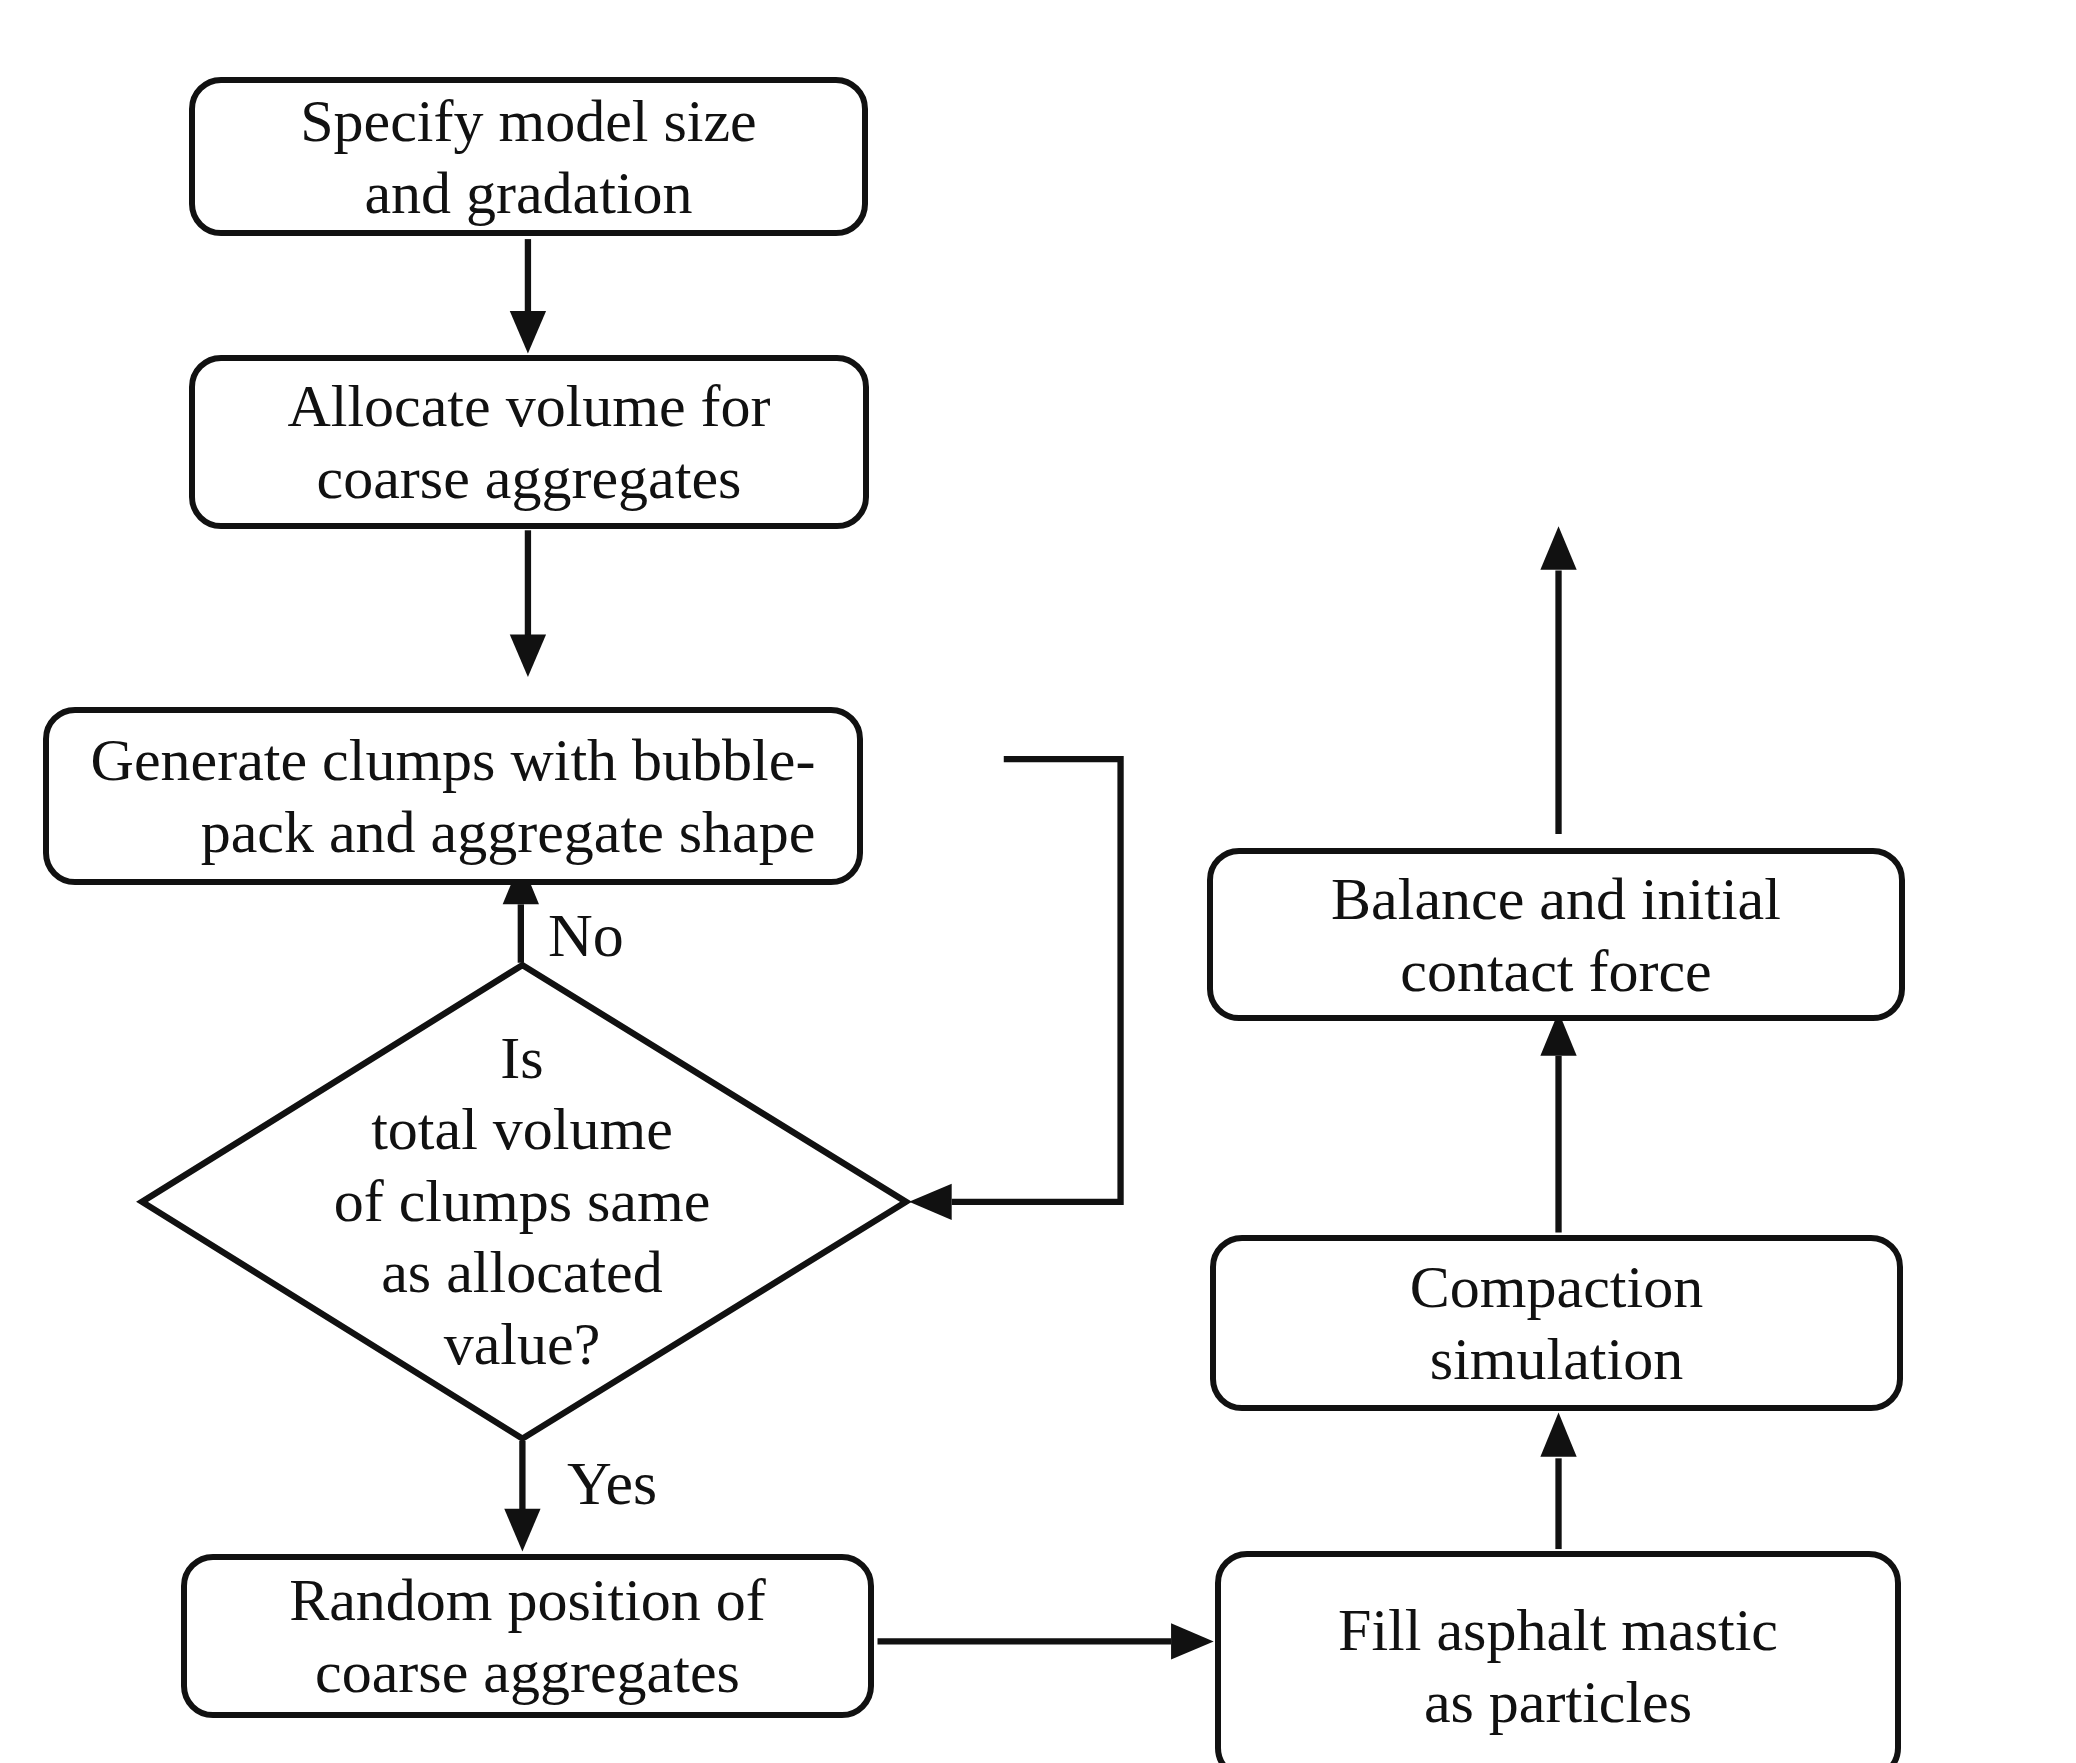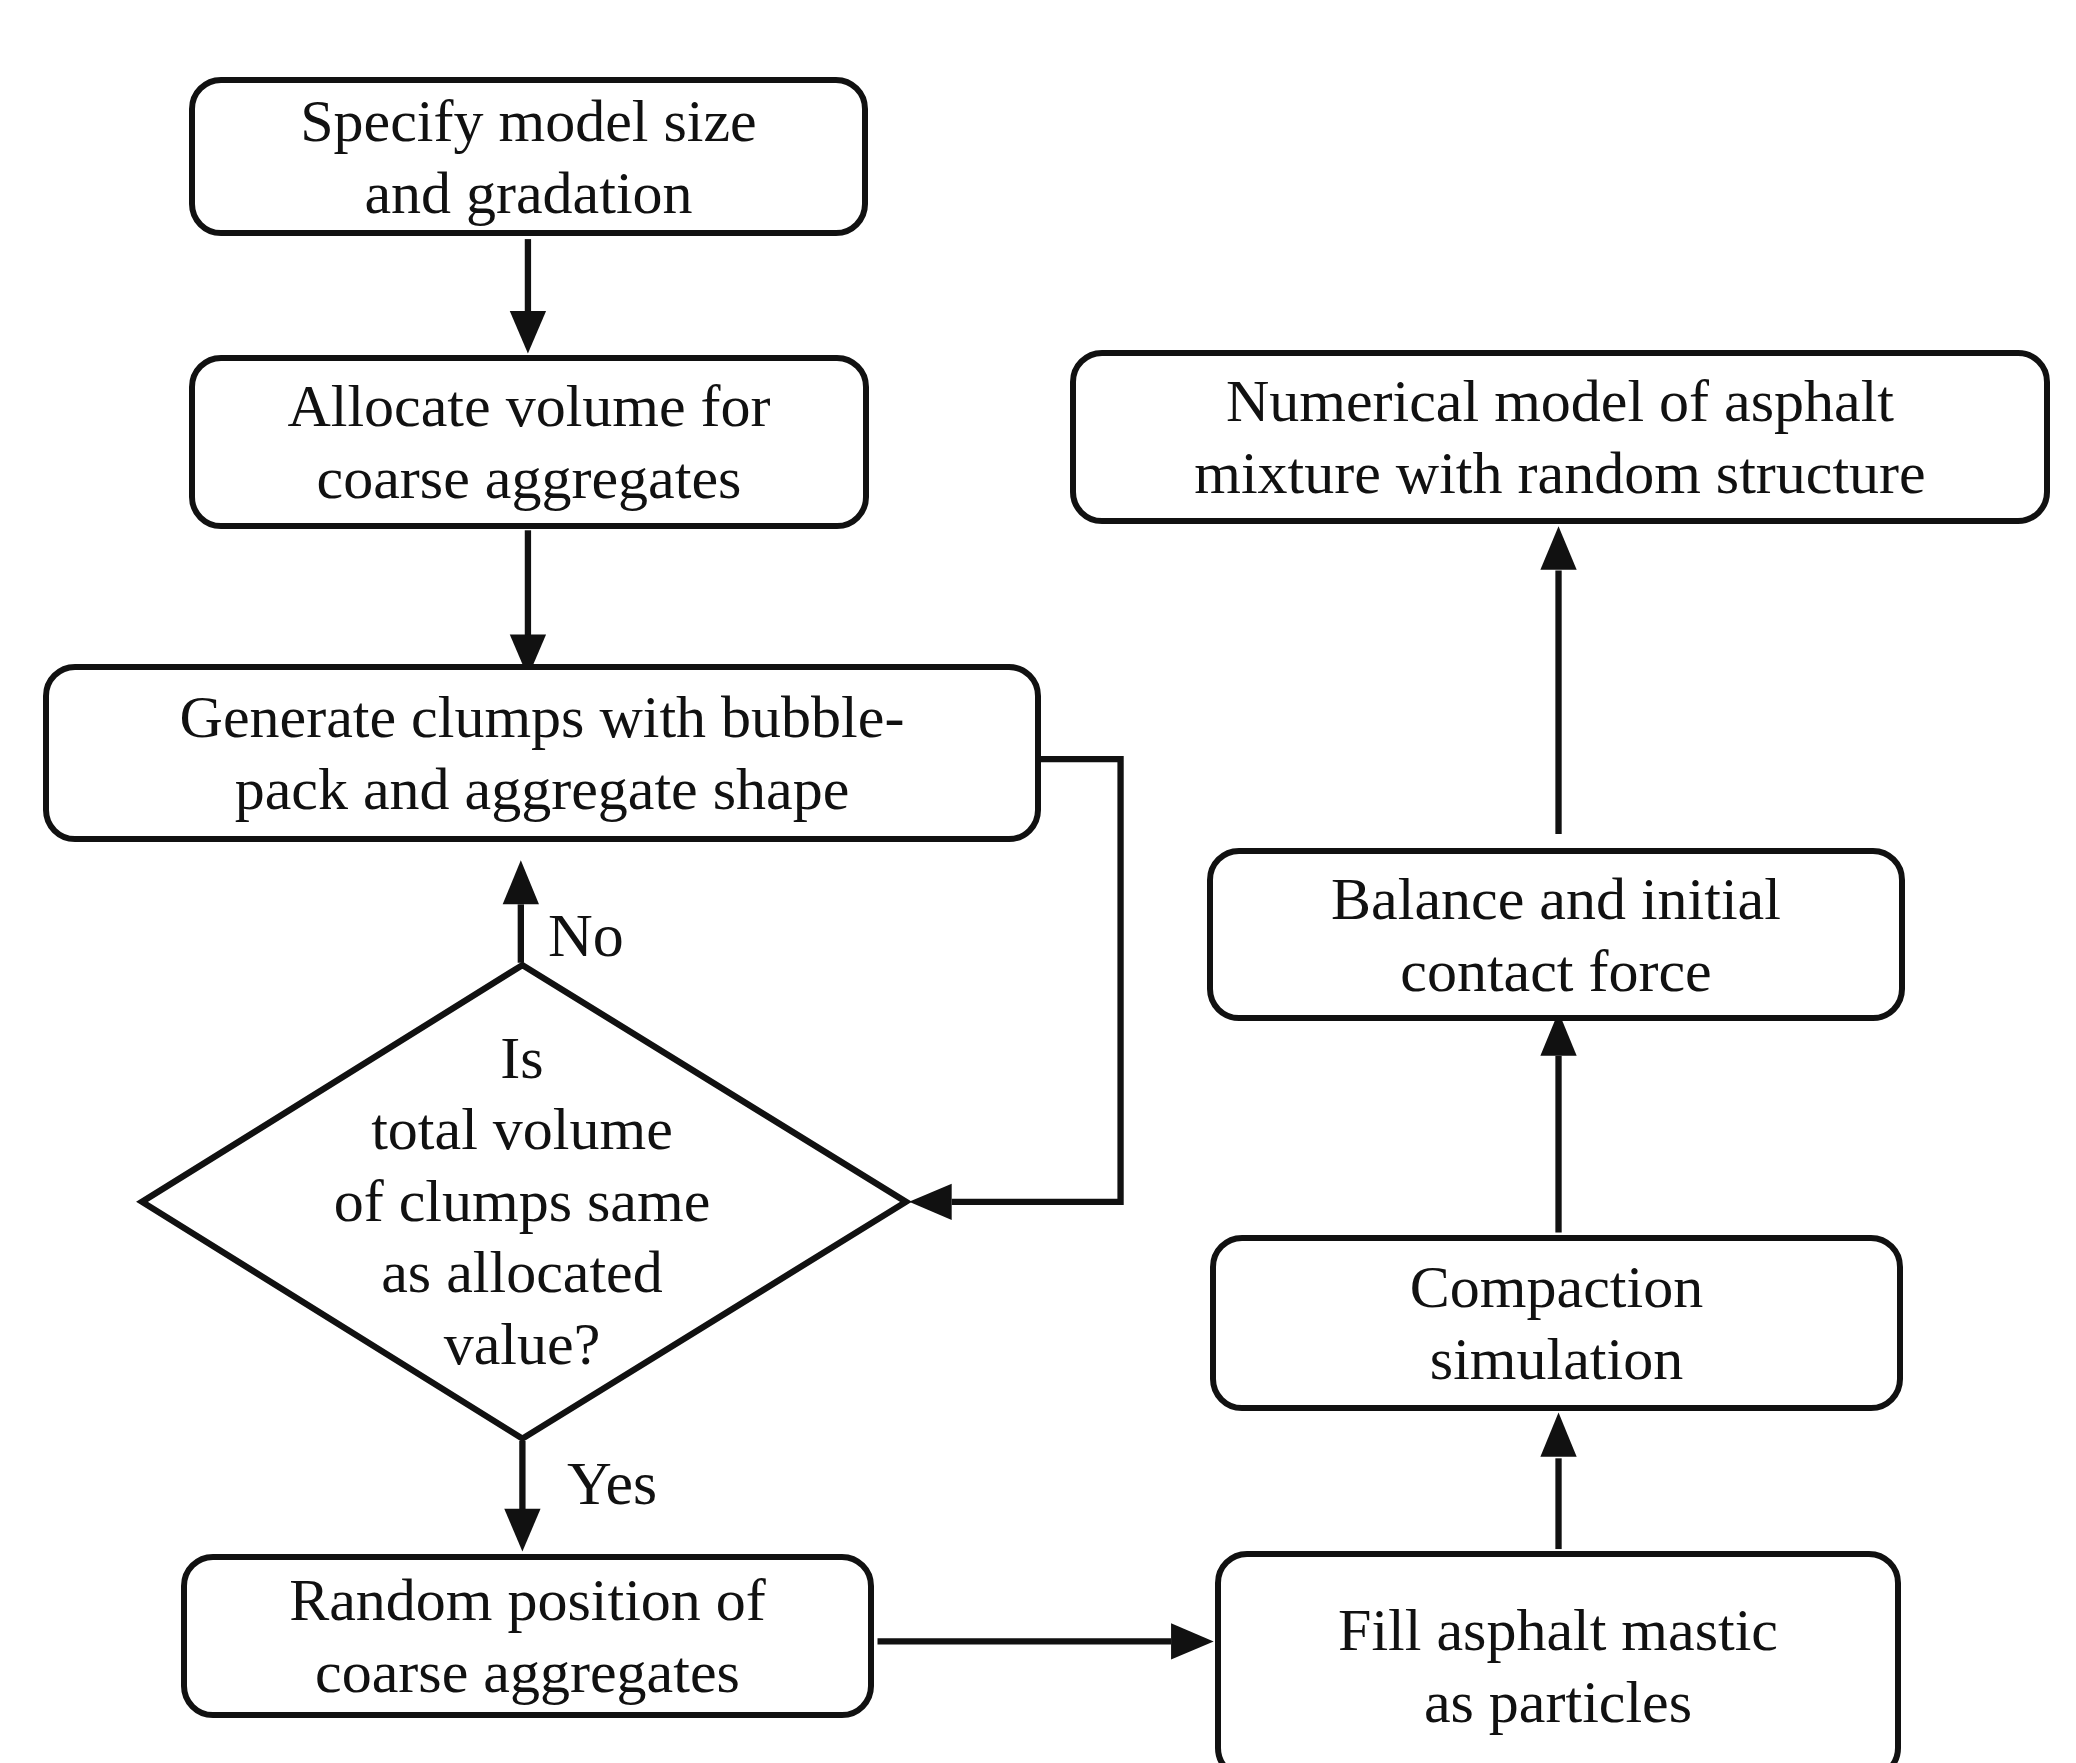--- a/index.html
+++ b/index.html
@@ -43,21 +43,21 @@
     border-radius: 32px;
     font-size: 60px;
     line-height: 1.2;
     white-space: pre-line;
     padding: 0 14px;
   }
 
   
   .node-specify   { left: 189px;  top: 77px;   width: 679px;  height: 159px; }
   .node-allocate  { left: 189px;  top: 355px;  width: 680px;  height: 174px; }
-  .node-generate  { left: 43px;   top: 664px;  width: 998px; height: 178px; }
+  .node-generate  { left: 43px;   top: 707px;  width: 820px; height: 178px; text-align: right; }
   .node-random    { left: 181px;  top: 1554px; width: 693px;  height: 164px; }
 
   
   .node-numerical  { left: 1070px; top: 350px;  width: 980px; height: 174px; }
   .node-balance    { left: 1207px; top: 848px; width: 698px;  height: 173px; }
   .node-compaction { left: 1210px; top: 1235px; width: 693px;  height: 176px; }
   .node-fill       { left: 1215px; top: 1551px; width: 686px;  height: 229px; }
 
   
   .diamond-label {
@@ -166,22 +166,20 @@
 
   <div class="diamond-label">Is
 total volume
 of clumps same
 as allocated
 value?</div>
 
   <div class="node node-random">Random position of
 coarse aggregates</div>
 
-  <div class="node node-numerical">Numerical model of asphalt
-mixture with random structure</div>
 
   <div class="node node-balance">Balance and initial
 contact force</div>
 
   <div class="node node-compaction">Compaction
 simulation</div>
 
   <div class="node node-fill">Fill asphalt mastic
 as particles</div>
 

